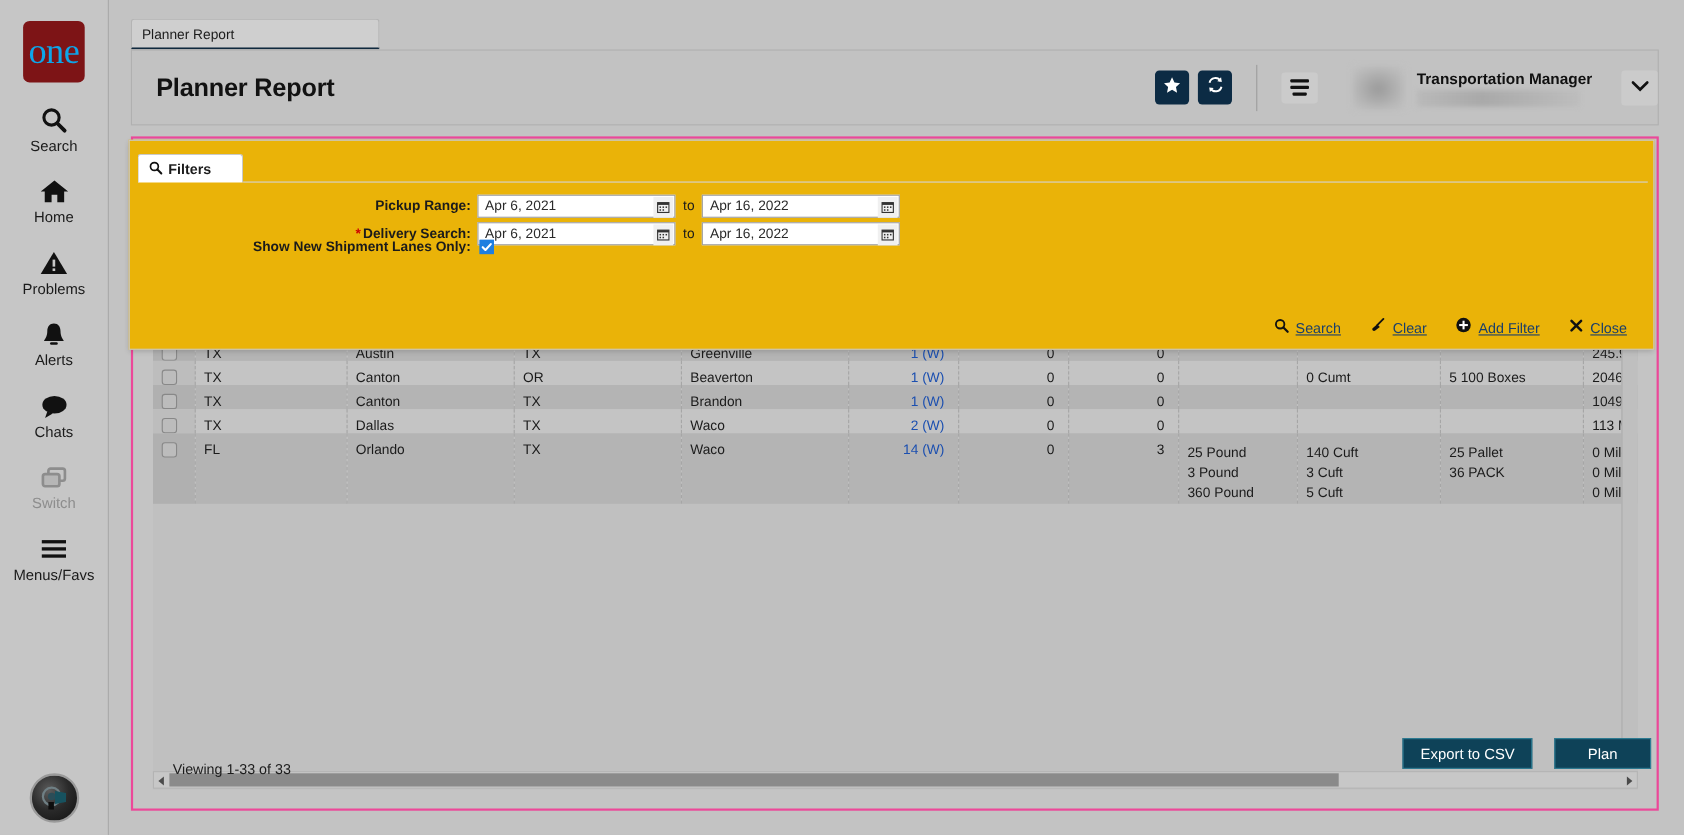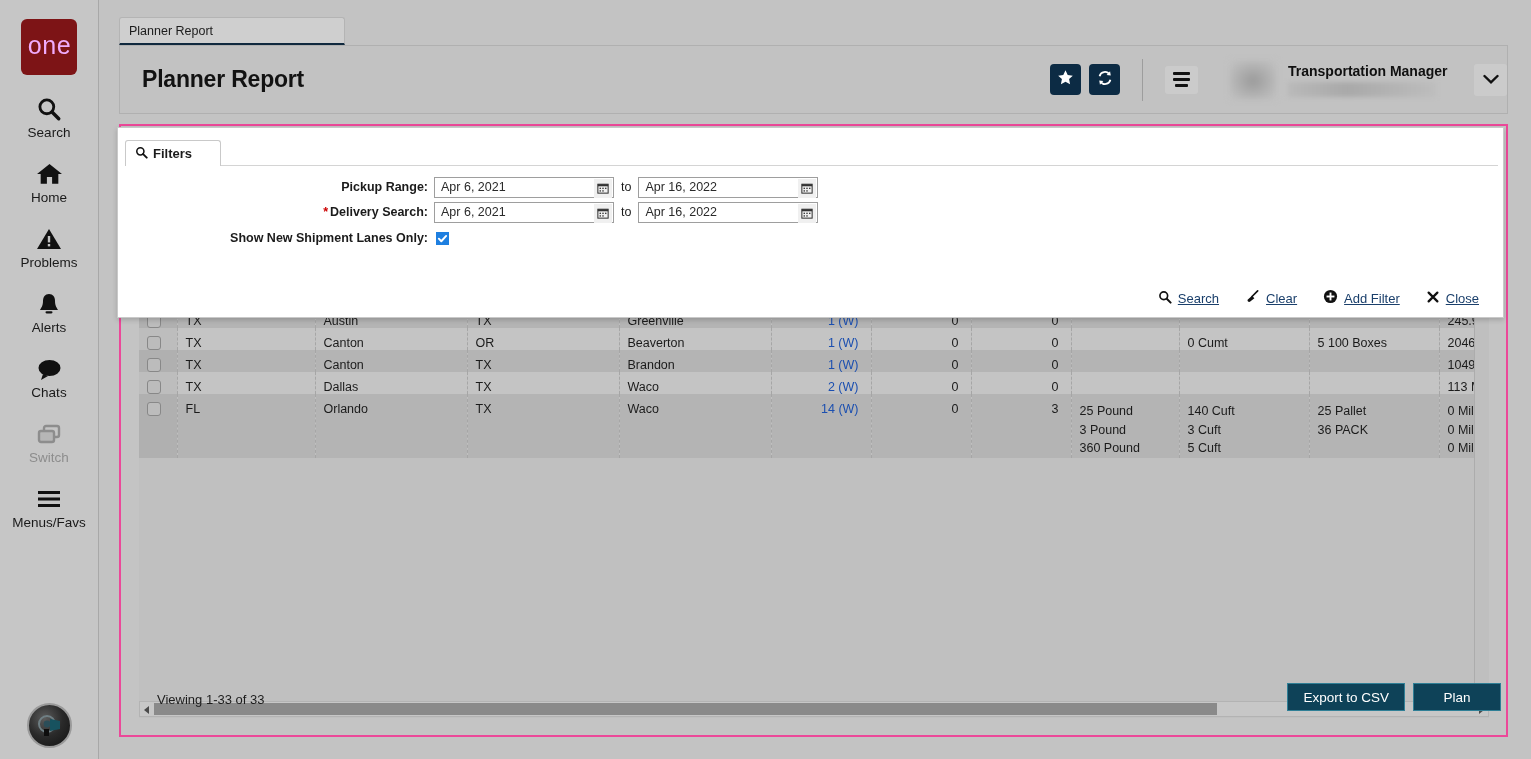--- a/index.html
+++ b/index.html
@@ -18,22 +18,22 @@
     background: #c6c6c6;
     border-right: 1px solid #a8a8a8;
     display: flex; flex-direction: column; align-items: center;
   }
   #brand-logo {
     width: 56px; height: 56px; margin-top: 19px;
     background: #7d1416; border-radius: 6px;
     display: flex; align-items: center; justify-content: center;
   }
   #brand-logo .one-text {
-    color: #f0abfc; font-size: 25px; letter-spacing: -0.5px;
-    font-family: Liberation Mono, monospace;
+    color: #0ea5e9; font-size: 33px; letter-spacing: -0.5px;
+    font-family: Liberation Serif, serif;
   }
   .nav-item {
     margin-top: 19px; width: 99px;
     display: flex; flex-direction: column; align-items: center;
     cursor: pointer; color: #1a1a1a;
   }
   .nav-item.disabled { color: #8d8d8d; }
   .nav-item .nav-glyph { height: 30px; display: flex; align-items: center; justify-content: center; }
   .nav-item .nav-label { font-size: 13.5px; margin-top: 1px; line-height: 15px; }
   #sidebar-avatar {
@@ -166,33 +166,33 @@
   }
   #hthumb { position: absolute; left: 14px; top: 1px; width: 1063px; height: 12px; background: #8a8a8a; }
   .hcaret-l, .hcaret-r { position: absolute; top: 4px; width: 0; height: 0;
     border-top: 4px solid transparent; border-bottom: 4px solid transparent; }
   .hcaret-l { left: 4px; border-right: 5px solid #4a4a4a; }
   .hcaret-r { right: 4px; border-left: 5px solid #4a4a4a; }
 
   
   #grid-footer { position: absolute; left: 0; bottom: 0; width: 1389px; height: 68px; }
   #viewing-text { position: absolute; left: 36px; top: 25px; font-size: 13px; color: #1c1c1c; }
-  #footer-buttons { position: absolute; right: 9px; top: 16px; display: flex; gap: 8px; }
+  #footer-buttons { position: absolute; right: 9px; top: 4px; display: flex; gap: 20px; }
   .teal-btn {
     height: 28px; padding: 0 15px; background: #0e4258; color: #ffffff;
     border: 1px solid #2f7f96; font-size: 13.5px;
     display: flex; align-items: center; justify-content: center; cursor: pointer;
   }
   #plan-button { min-width: 88px; }
 
   
   #filter-panel {
     position: absolute; left: 18px; top: 127px;
     width: 1387px; height: 191px;
-    background: #ffffff; border: 1px solid #c9c9c9;
+    background: #eab308; border: 1px solid #c9c9c9;
     box-shadow: 0 2px 5px rgba(0,0,0,0.18);
   }
   #filters-tab {
     position: absolute; left: 7px; top: 12px;
     width: 96px; height: 26px;
     background: #ffffff; border: 1px solid #c9c9c9; border-bottom: none;
     border-radius: 3px 3px 0 0;
     display: flex; align-items: center; gap: 5px; padding-left: 9px;
     font-size: 13px; font-weight: bold; color: #1b1b1b; cursor: pointer;
   }
@@ -651,21 +651,21 @@
               <rect x="3" y="6.6" width="1.6" height="1.6" fill="#333"></rect>
               <rect x="6.2" y="6.6" width="1.6" height="1.6" fill="#333"></rect>
               <rect x="9.4" y="6.6" width="1.6" height="1.6" fill="#333"></rect>
               <rect x="3" y="9.6" width="1.6" height="1.6" fill="#333"></rect>
               <rect x="6.2" y="9.6" width="1.6" height="1.6" fill="#333"></rect>
             </svg>
         </span>
       </div>
     </div>
 
-    <div class="form-row" style="left:110px; top:99px;">
+    <div class="form-row" style="left:110px; top:85px;">
       <div class="form-label" style="width:200px;">Show New Shipment Lanes Only:</div>
       <span class="chk checked" style="margin-left:8px;">
         <svg width="11" height="11" viewBox="0 0 12 12">
             <path d="M2 6.2 L4.7 9 L10 3.2" fill="none" stroke="#fff" stroke-width="2.1" stroke-linecap="round" stroke-linejoin="round"></path>
           </svg>
       </span>
     </div>
 
 
     <div id="filter-actions">

